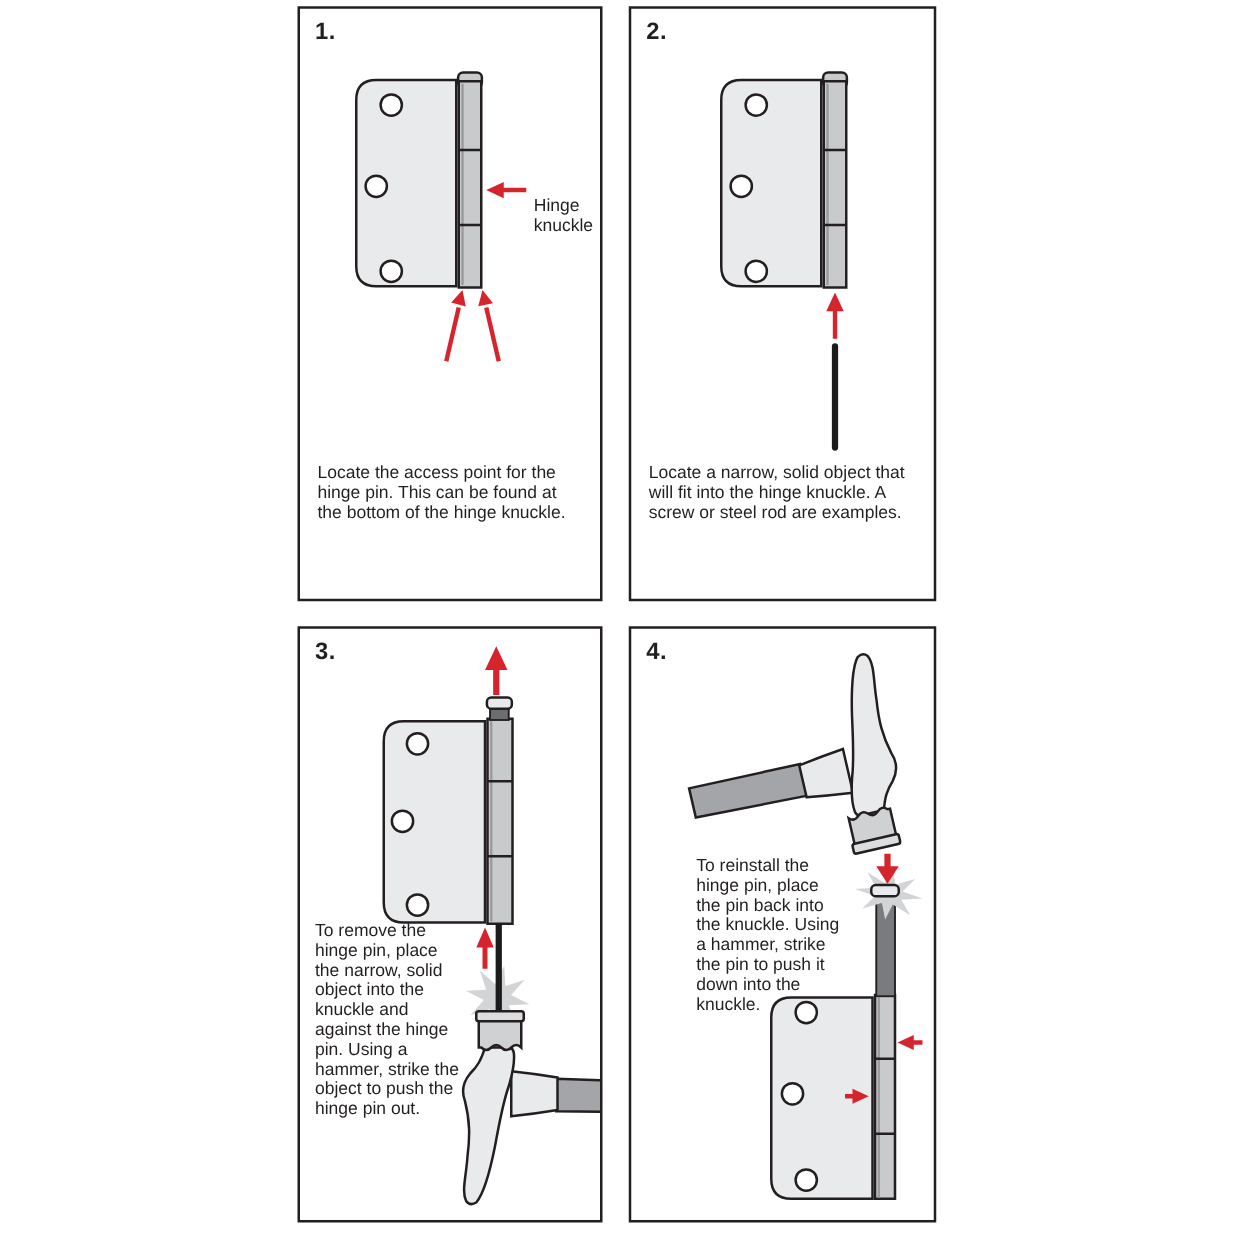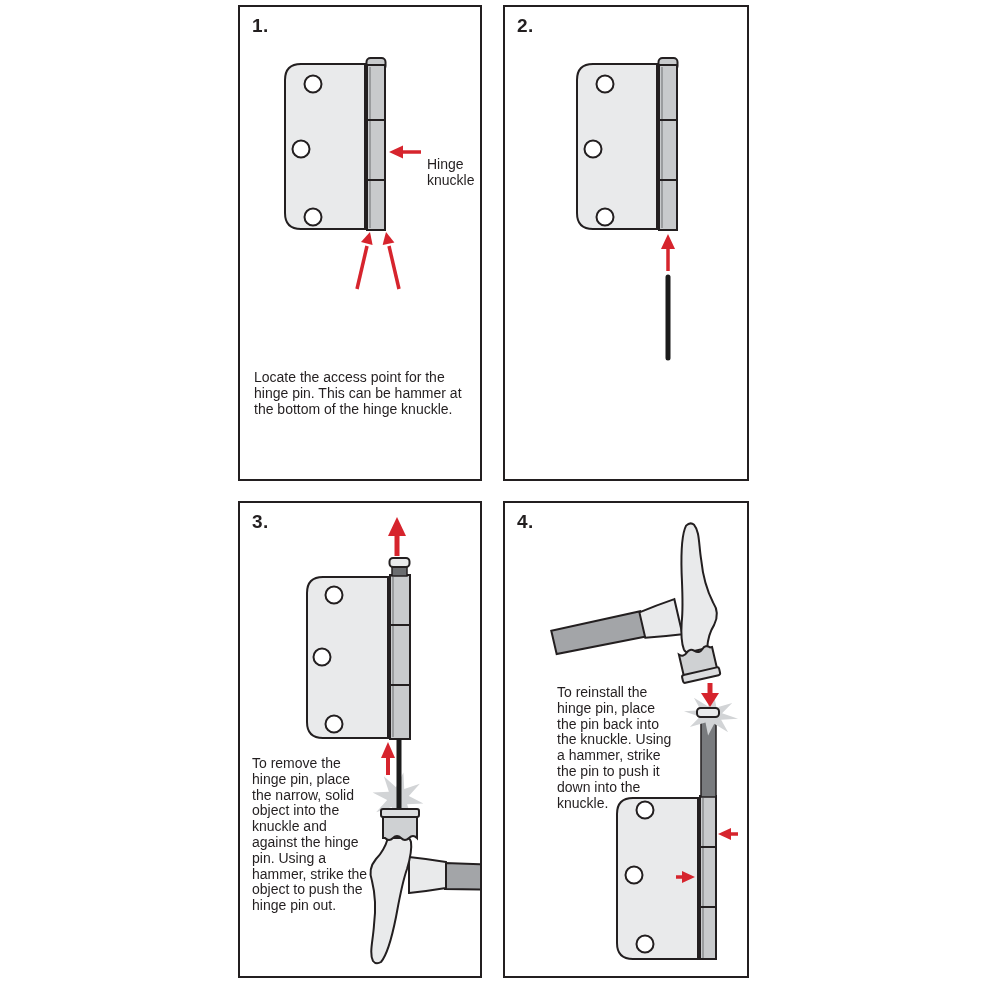--- a/index.html
+++ b/index.html
@@ -31,21 +31,21 @@
   .num{
     position:absolute;left:12px;top:8px;font-size:19px;font-weight:bold;
     letter-spacing:.5px;
   }
   .art{position:absolute;left:0;top:0;}
   .caption{
     position:absolute;font-size:14px;line-height:16px;white-space:pre-line;
   }
   .cap-1{left:14px;top:362px;width:220px;}
   .cap-2{left:14px;top:362px;width:225px;}
-  .cap-3{left:12px;top:253px;width:132px;line-height:15.8px;}
+  .cap-3{left:12px;top:234px;width:132px;line-height:15.8px;}
   .cap-4{left:12px;top:182px;width:132px;line-height:15.8px;margin-left:40px;}
   .callout{
     position:absolute;left:187px;top:149px;font-size:14px;line-height:16px;
     white-space:pre-line;
   }
   .rf{fill:var(--red);}
   .rl{stroke:var(--red);fill:none;}
 </style>
 </head>
 <body>
@@ -88,21 +88,21 @@
       </g>
       <g>
         <line class="rl" x1="159" y1="282" x2="149" y2="239" stroke-width="3.5"></line>
         <polygon class="rf" points="142.6,237.9 154.4,235.5 146,225"></polygon>
       </g>
     </svg>
     <div class="num">1.</div>
     <div class="callout">Hinge
 knuckle</div>
     <div class="caption cap-1">Locate the access point for the
-hinge pin. This can be hammer at
+hinge pin. This can be found at
 the bottom of the hinge knuckle.</div>
   </section>
 
   <section class="panel panel-2">
     <svg class="art" width="242" height="472" viewBox="0 0 242 472">
       <g>
         <path d="M 88,57 L 152,57 L 152,222 L 88,222 Q 72,222 72,206 L 72,73 Q 72,57 88,57 Z" fill="var(--leaf)" stroke="var(--outline)" stroke-width="2"></path>
         <rect x="153.5" y="51" width="19" height="12" rx="4" fill="var(--knuckle)" stroke="var(--outline)" stroke-width="2"></rect>
         <rect x="154" y="58" width="18" height="165" fill="var(--knuckle)" stroke="var(--outline)" stroke-width="2"></rect>
         <line x1="157" y1="60" x2="157" y2="221" stroke="#9a9c9e" stroke-width="2"></line>
@@ -112,20 +112,23 @@
         <circle cx="88" cy="142" r="8.5" fill="#ffffff" stroke="var(--outline)" stroke-width="2"></circle>
         <circle cx="100" cy="210" r="8.5" fill="#ffffff" stroke="var(--outline)" stroke-width="2"></circle>
       </g>
       <g>
         <line class="rl" x1="163" y1="264" x2="163" y2="240" stroke-width="3.5"></line>
         <polygon class="rf" points="156,242 170,242 163,227"></polygon>
       </g>
       <line x1="163" y1="270" x2="163" y2="351" stroke="var(--rod)" stroke-width="5" stroke-linecap="round"></line>
     </svg>
     <div class="num">2.</div>
+    <div class="caption cap-2">Locate a narrow, solid object that
+will fit into the hinge knuckle. A
+screw or steel rod are examples.</div>
   </section>
 
   <section class="panel panel-3">
     <svg class="art" width="240" height="473" viewBox="0 0 240 473">
       <g>
         <path d="M 83,74 L 148,74 L 148,235 L 83,235 Q 67,235 67,219 L 67,90 Q 67,74 83,74 Z" fill="var(--leaf)" stroke="var(--outline)" stroke-width="2"></path>
         <rect x="150" y="72" width="20" height="164" fill="var(--knuckle)" stroke="var(--outline)" stroke-width="2"></rect>
         <line x1="153" y1="74" x2="153" y2="234" stroke="#9a9c9e" stroke-width="2"></line>
         <line x1="150" y1="122" x2="170" y2="122" stroke="var(--outline)" stroke-width="2"></line>
         <line x1="150" y1="182" x2="170" y2="182" stroke="var(--outline)" stroke-width="2"></line>

